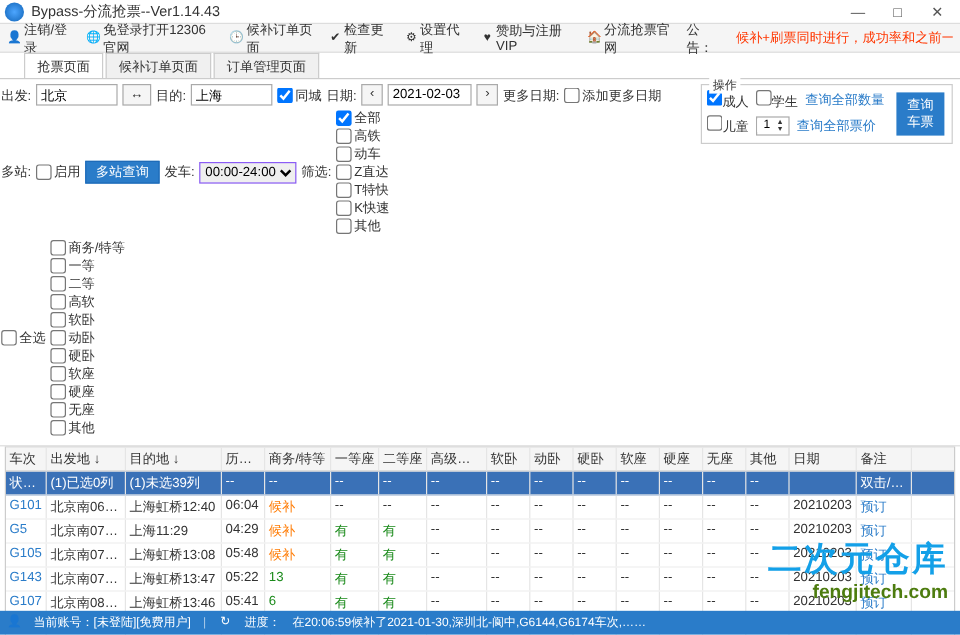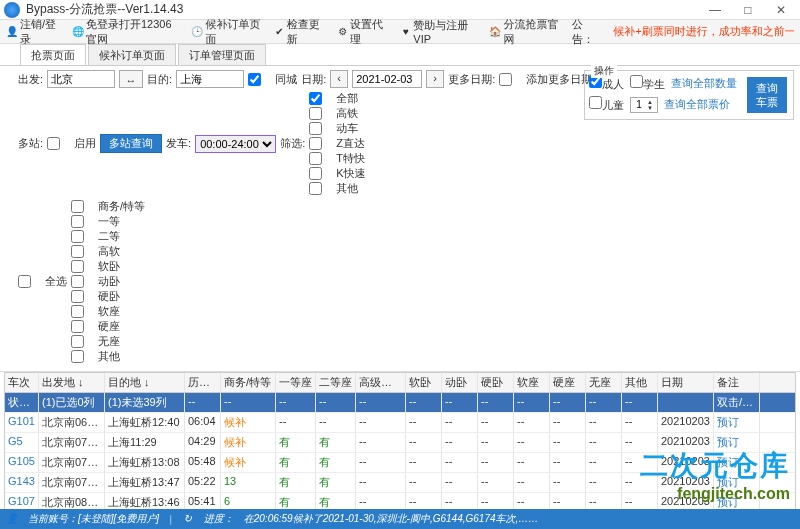--- a/index.html
+++ b/index.html
@@ -7,50 +7,50 @@
 .titlebar { height: 20px; background: #fff; border-bottom: 1px solid #ddd; display: flex; align-items: center; padding: 0 4px; }
 .titlebar .icon { width: 16px; height: 16px; background: radial-gradient(circle,#4da6ff 0%,#2277cc 70%); border-radius: 50%; margin-right: 6px; }
 .titlebar .title { flex: 1; font-size: 12px; }
 .titlebar .winbtns span { display: inline-block; width: 30px; text-align: center; font-size: 12px; color: #555; cursor: pointer; }
 .toolbar { height: 24px; background: #f5f5f5; border-bottom: 1px solid #ddd; display: flex; align-items: center; padding: 0 6px; gap: 12px; font-size: 11px; }
 .toolbar a { color: #333; text-decoration: none; display: flex; align-items: center; gap: 2px; }
 .toolbar .notice { color: #ff3600; margin-left: auto; white-space: nowrap; overflow: hidden; }
 .tabs { height: 22px; display: flex; border-bottom: 1px solid #ccc; padding-left: 20px; }
 .tab { padding: 3px 10px 0; border: 1px solid #ccc; border-bottom: none; margin-right: 2px; background: #f0f0f0; font-size: 11px; cursor: pointer; }
 .tab.active { background: #fff; }
-.search-area { padding: 4px 18px; border-bottom: 1px solid #ddd; position: relative; }
+.search-area { padding: 4px 1px; border-bottom: 1px solid #ddd; position: relative; }
 .row { display: flex; align-items: center; gap: 4px; margin-bottom: 3px; font-size: 11px; }
 .row label { color: #333; }
 .row input[type=text] { border: 1px solid #aaa; height: 18px; padding: 0 3px; font-size: 11px; }
 .row .station { width: 68px; }
 .row .swap { width: 24px; height: 18px; border: 1px solid #aaa; background: #f5f5f5; text-align: center; line-height: 16px; cursor: pointer; }
 .row .btn { border: 1px solid #1e6bb8; background: #2a7cc9; color: #fff; padding: 1px 8px; cursor: pointer; font-size: 11px; }
 .row select { height: 18px; font-size: 11px; border: 1px solid #8b5cf6; }
 .row .datebox { width: 70px; }
 .row .navbtn { width: 18px; height: 18px; border: 1px solid #aaa; background: #f5f5f5; text-align: center; line-height: 14px; cursor: pointer; }
-.row .cb { display: flex; align-items: center; gap: 14px; }
+.row .cb { display: flex; align-items: center; gap: 2px; }
 .ops-box { position: absolute; right: 6px; top: 4px; border: 1px solid #ccc; padding: 4px; width: 210px; height: 50px; }
 .ops-box .ops-title { position: absolute; top: -7px; left: 6px; background: #fff; padding: 0 3px; font-size: 10px; }
 .ops-box .ops-row { display: flex; align-items: center; gap: 6px; font-size: 11px; margin-bottom: 4px; }
 .ops-box a { color: #2a7cc9; text-decoration: none; }
 .ops-box .bigbtn { position: absolute; right: 6px; top: 6px; width: 40px; height: 36px; background: #2a7cc9; color: #fff; display: flex; align-items: center; justify-content: center; text-align: center; line-height: 14px; cursor: pointer; }
 .spin { width: 28px; height: 16px; border: 1px solid #aaa; display: inline-flex; align-items: center; }
 .spin input { width: 16px; border: none; text-align: center; font-size: 10px; }
 .spin .spbtns { display: flex; flex-direction: column; font-size: 6px; line-height: 6px; }
 .table-wrap { border: 1px solid #ccc; margin: 0 4px; }
 .thead { display: flex; background: #f5f5f5; border-bottom: 1px solid #ccc; font-size: 11px; }
 .thead div, .trow div { padding: 2px 3px; border-right: 1px solid #e5e5e5; white-space: nowrap; overflow: hidden; text-overflow: ellipsis; }
 .c0{width:34px}.c1{width:66px}.c2{width:80px}.c3{width:36px}.c4{width:55px}.c5{width:40px}.c6{width:40px}.c7{width:50px}.c8{width:36px}.c9{width:36px}.c10{width:36px}.c11{width:36px}.c12{width:36px}.c13{width:36px}.c14{width:36px}.c15{width:56px}.c16{width:46px}
 .tbody { max-height: 148px; overflow-y: auto; }
 .trow { display: flex; font-size: 11px; border-bottom: 1px solid #eee; }
 .trow.status { background: #3a71b7; color: #fff; }
 .trow a { color: #2a7cc9; text-decoration: none; }
 .trow .hb { color: #ff7a00; }
 .trow .you { color: #1a8a1a; }
-.statusbar { position: absolute; bottom: 0; left: 0; right: 0; height: 20px; background: #2a7cc9; color: #fff; display: flex; align-items: center; padding: 0 6px; font-size: 10px; gap: 10px; font-style: italic; }
+.statusbar { position: absolute; bottom: 0; left: 0; right: 0; height: 20px; background: #2a7cc9; color: #fff; display: flex; align-items: center; padding: 0 6px; font-size: 10px; gap: 10px; }
 .statusbar .sep { opacity: .6; }
 .watermark { position: absolute; right: 10px; bottom: 26px; text-align: right; pointer-events: none; }
 .watermark .l1 { font-size: 28px; font-weight: 700; color: #13a0e8; letter-spacing: 2px; }
 .watermark .l2 { font-size: 16px; font-weight: 700; color: #4d7c0f; }
 .ico { display: inline-block; width: 12px; height: 12px; font-size: 10px; text-align: center; line-height: 12px; }
 </style>
 </head>
 <body>
 
 <div class="titlebar">

